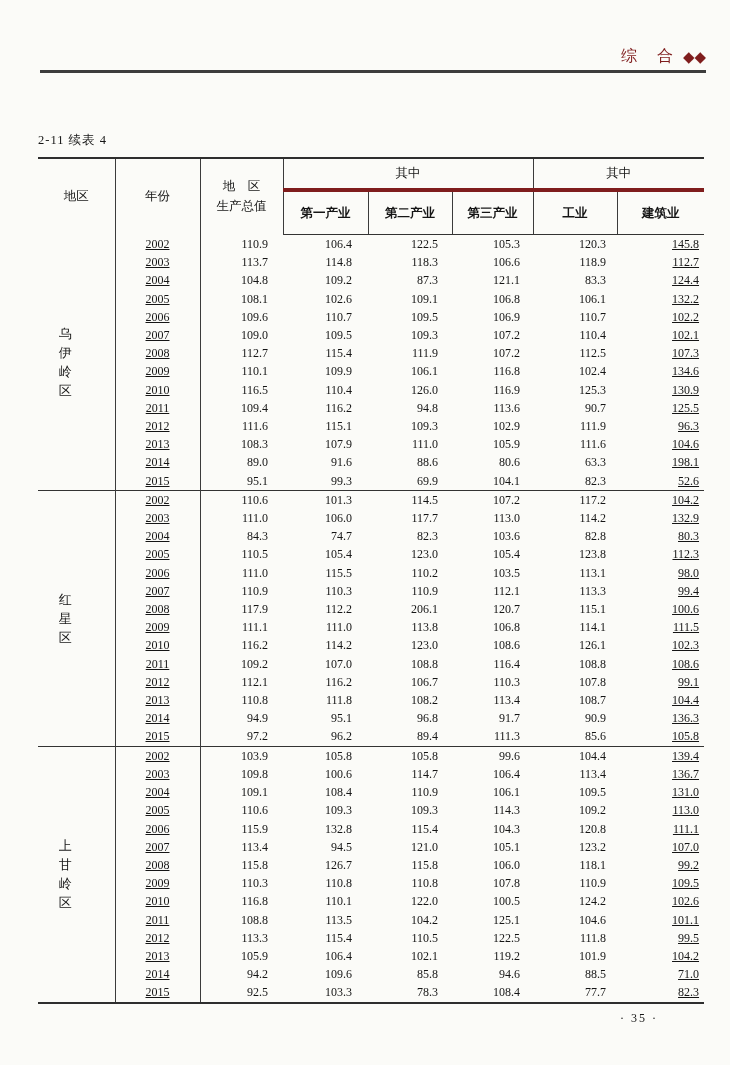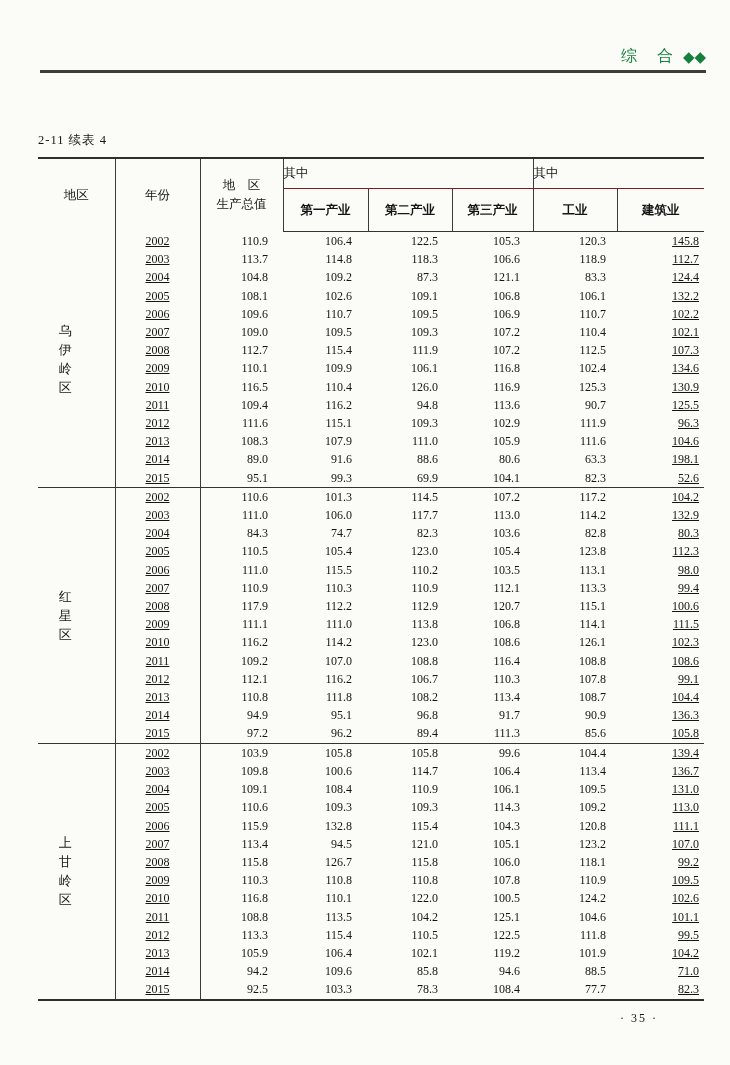--- a/index.html
+++ b/index.html
@@ -9,21 +9,21 @@
     font-family:"Liberation Serif","DejaVu Serif",serif;
     color:#151515;
     -webkit-font-smoothing:antialiased;
   }
   .page{position:relative;width:730px;height:1065px;overflow:hidden;}
 
   
   .header-right{
     position:absolute;top:46px;right:24px;
     display:flex;align-items:center;gap:8px;
-    font-size:16px;letter-spacing:2px;color:#15803d;justify-content:center;
+    font-size:16px;letter-spacing:2px;color:#7f1d1d;justify-content:center;
   }
   .header-right .marks{font-family:"DejaVu Sans",sans-serif;font-size:15px;letter-spacing:0;}
   .top-rule{
     position:absolute;top:70px;left:40px;width:666px;height:3px;
     background:#3d3d3d;
   }
 
   
   .caption{position:absolute;top:132px;left:38px;font-size:12.5px;letter-spacing:1px;}
 
@@ -34,21 +34,21 @@
     border-top:2px solid #2e2e2e;
     border-bottom:2.5px solid #2e2e2e;
     font-size:12px;
   }
   table.stats th{font-weight:normal;font-size:12.5px;padding:0;}
   thead tr.r1 th{height:29px;}
   thead tr.r2 th{height:42px;border-bottom:1.5px solid #333;font-weight:bold;}
   th.h-region{border-right:1px solid #3b3b3b;text-align:center;}
   th.h-year{border-right:1px solid #3b3b3b;text-align:center;margin-left:21px;}
   th.h-gdp{border-right:1px solid #3b3b3b;text-align:center;line-height:1.55;padding-right:6px;}
-  th.h-qz{border-bottom:1px solid #7f1d1d;text-align:left;padding-left:5px;font-size:12px;}
+  th.h-qz{border-bottom:4px solid #7f1d1d;text-align:center;padding-left:5px;font-size:12px;}
   th.h-qz1{border-right:1px solid #3b3b3b;}
   th.h-sub{text-align:center;}
   th.br{border-right:1px solid #3b3b3b;}
 
   tbody td{height:18.2px;line-height:18.2px;padding:0;font-size:12px;}
   td.year-cell{
     text-align:center;
     border-left:1px solid #3b3b3b;border-right:1px solid #3b3b3b;text-decoration:underline;
   }
   td.val{text-align:right;}
@@ -310,21 +310,21 @@
           <td class="val c1">110.3</td>
           <td class="val c2">110.9</td>
           <td class="val c3">112.1</td>
           <td class="val c4">113.3</td>
           <td class="val c5">99.4</td>
         </tr>
         <tr>
           <td class="year-cell">2008</td>
           <td class="val c0">117.9</td>
           <td class="val c1">112.2</td>
-          <td class="val c2">112.9</td>
+          <td class="val c2">206.1</td>
           <td class="val c3">120.7</td>
           <td class="val c4">115.1</td>
           <td class="val c5">100.6</td>
         </tr>
         <tr>
           <td class="year-cell">2009</td>
           <td class="val c0">111.1</td>
           <td class="val c1">111.0</td>
           <td class="val c2">113.8</td>
           <td class="val c3">106.8</td>

